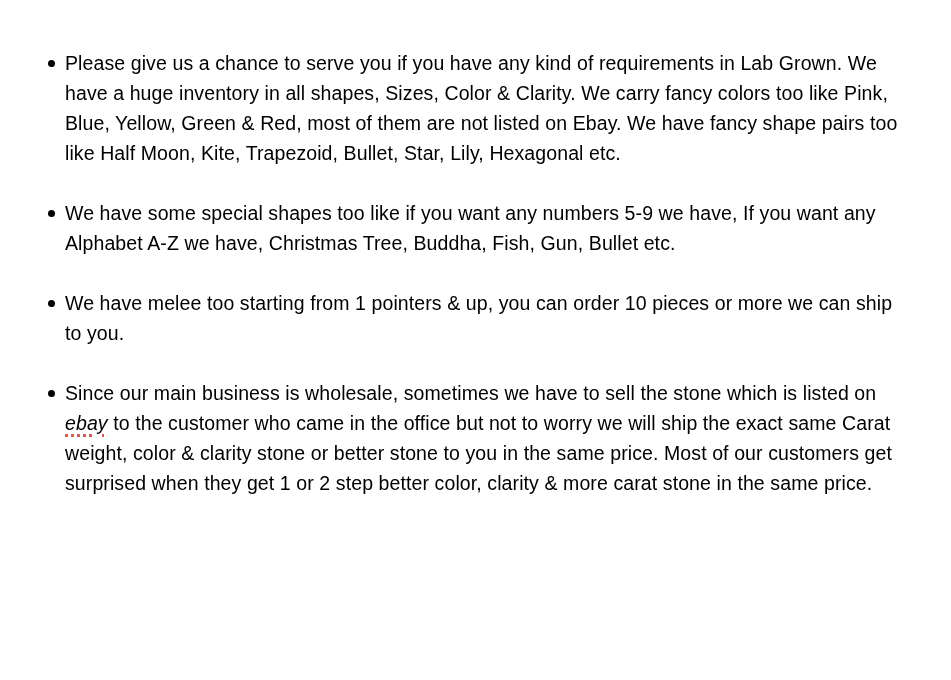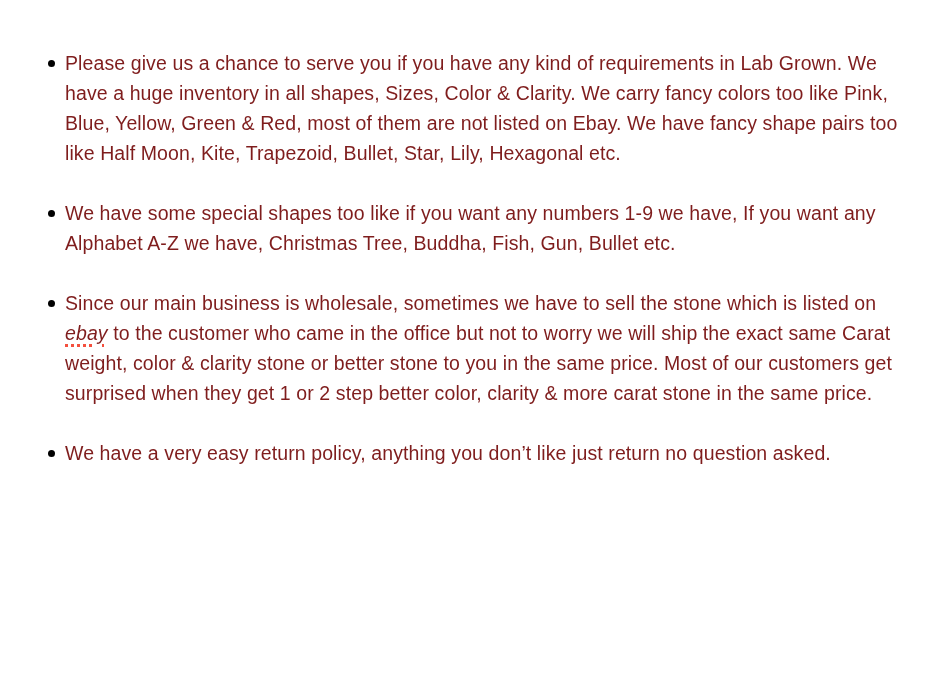--- a/index.html
+++ b/index.html
@@ -22,21 +22,21 @@
     padding: 0;
     list-style: none;
     width: 860px;
   }
   ul.bullet-list li {
     position: relative;
     padding-left: 18px;
     box-sizing: border-box;
     font-size: 19.5px;
     line-height: 30px;
-    color: #7f1d1d;
+    color: #000000;
     margin: 0 0 30px 0;
     letter-spacing: 0.1px;
   }
   ul.bullet-list li::before {
     content: "";
     position: absolute;
     left: 1px;
     top: 12px;
     width: 7px;
     height: 7px;
@@ -51,17 +51,17 @@
     text-underline-offset: 4px;
     font-style: italic;
   }
 </style>
 </head>
 <body>
 
 <div class="page">
   <ul class="bullet-list">
       <li><span>Please give us a chance to serve you if you have any kind of requirements in Lab Grown. We have a huge inventory in all shapes, Sizes, Color &amp; Clarity. We carry fancy colors too like Pink, Blue, Yellow, Green &amp; Red, most of them are not listed on Ebay. We have fancy shape pairs too like Half Moon, Kite, Trapezoid, Bullet, Star, Lily, Hexagonal etc.</span></li>
-      <li><span>We have some special shapes too like if you want any numbers 1-9 we have, If you want any Alphabet A-Z we have, Christmas Tree, Buddha, Fish, Gun, Bullet etc.</span></li>
+      <li><span>We have some special shapes too like if you want any numbers 5-9 we have, If you want any Alphabet A-Z we have, Christmas Tree, Buddha, Fish, Gun, Bullet etc.</span></li>
+      <li><span>We have melee too starting from 1 pointers &amp; up, you can order 10 pieces or more we can ship to you.</span></li>
       <li><span>Since our main business is wholesale, sometimes we have to sell the stone which is listed on </span><span class="spellcheck">ebay</span><span> to the customer who came in the office but not to worry we will ship the exact same Carat weight, color &amp; clarity stone or better stone to you in the same price. Most of our customers get surprised when they get 1 or 2 step better color, clarity &amp; more carat stone in the same price.</span></li>
-      <li><span>We have a very easy return policy, anything you don’t like just return no question asked.</span></li>
     </ul>
 </div>
 
 </body></html>

